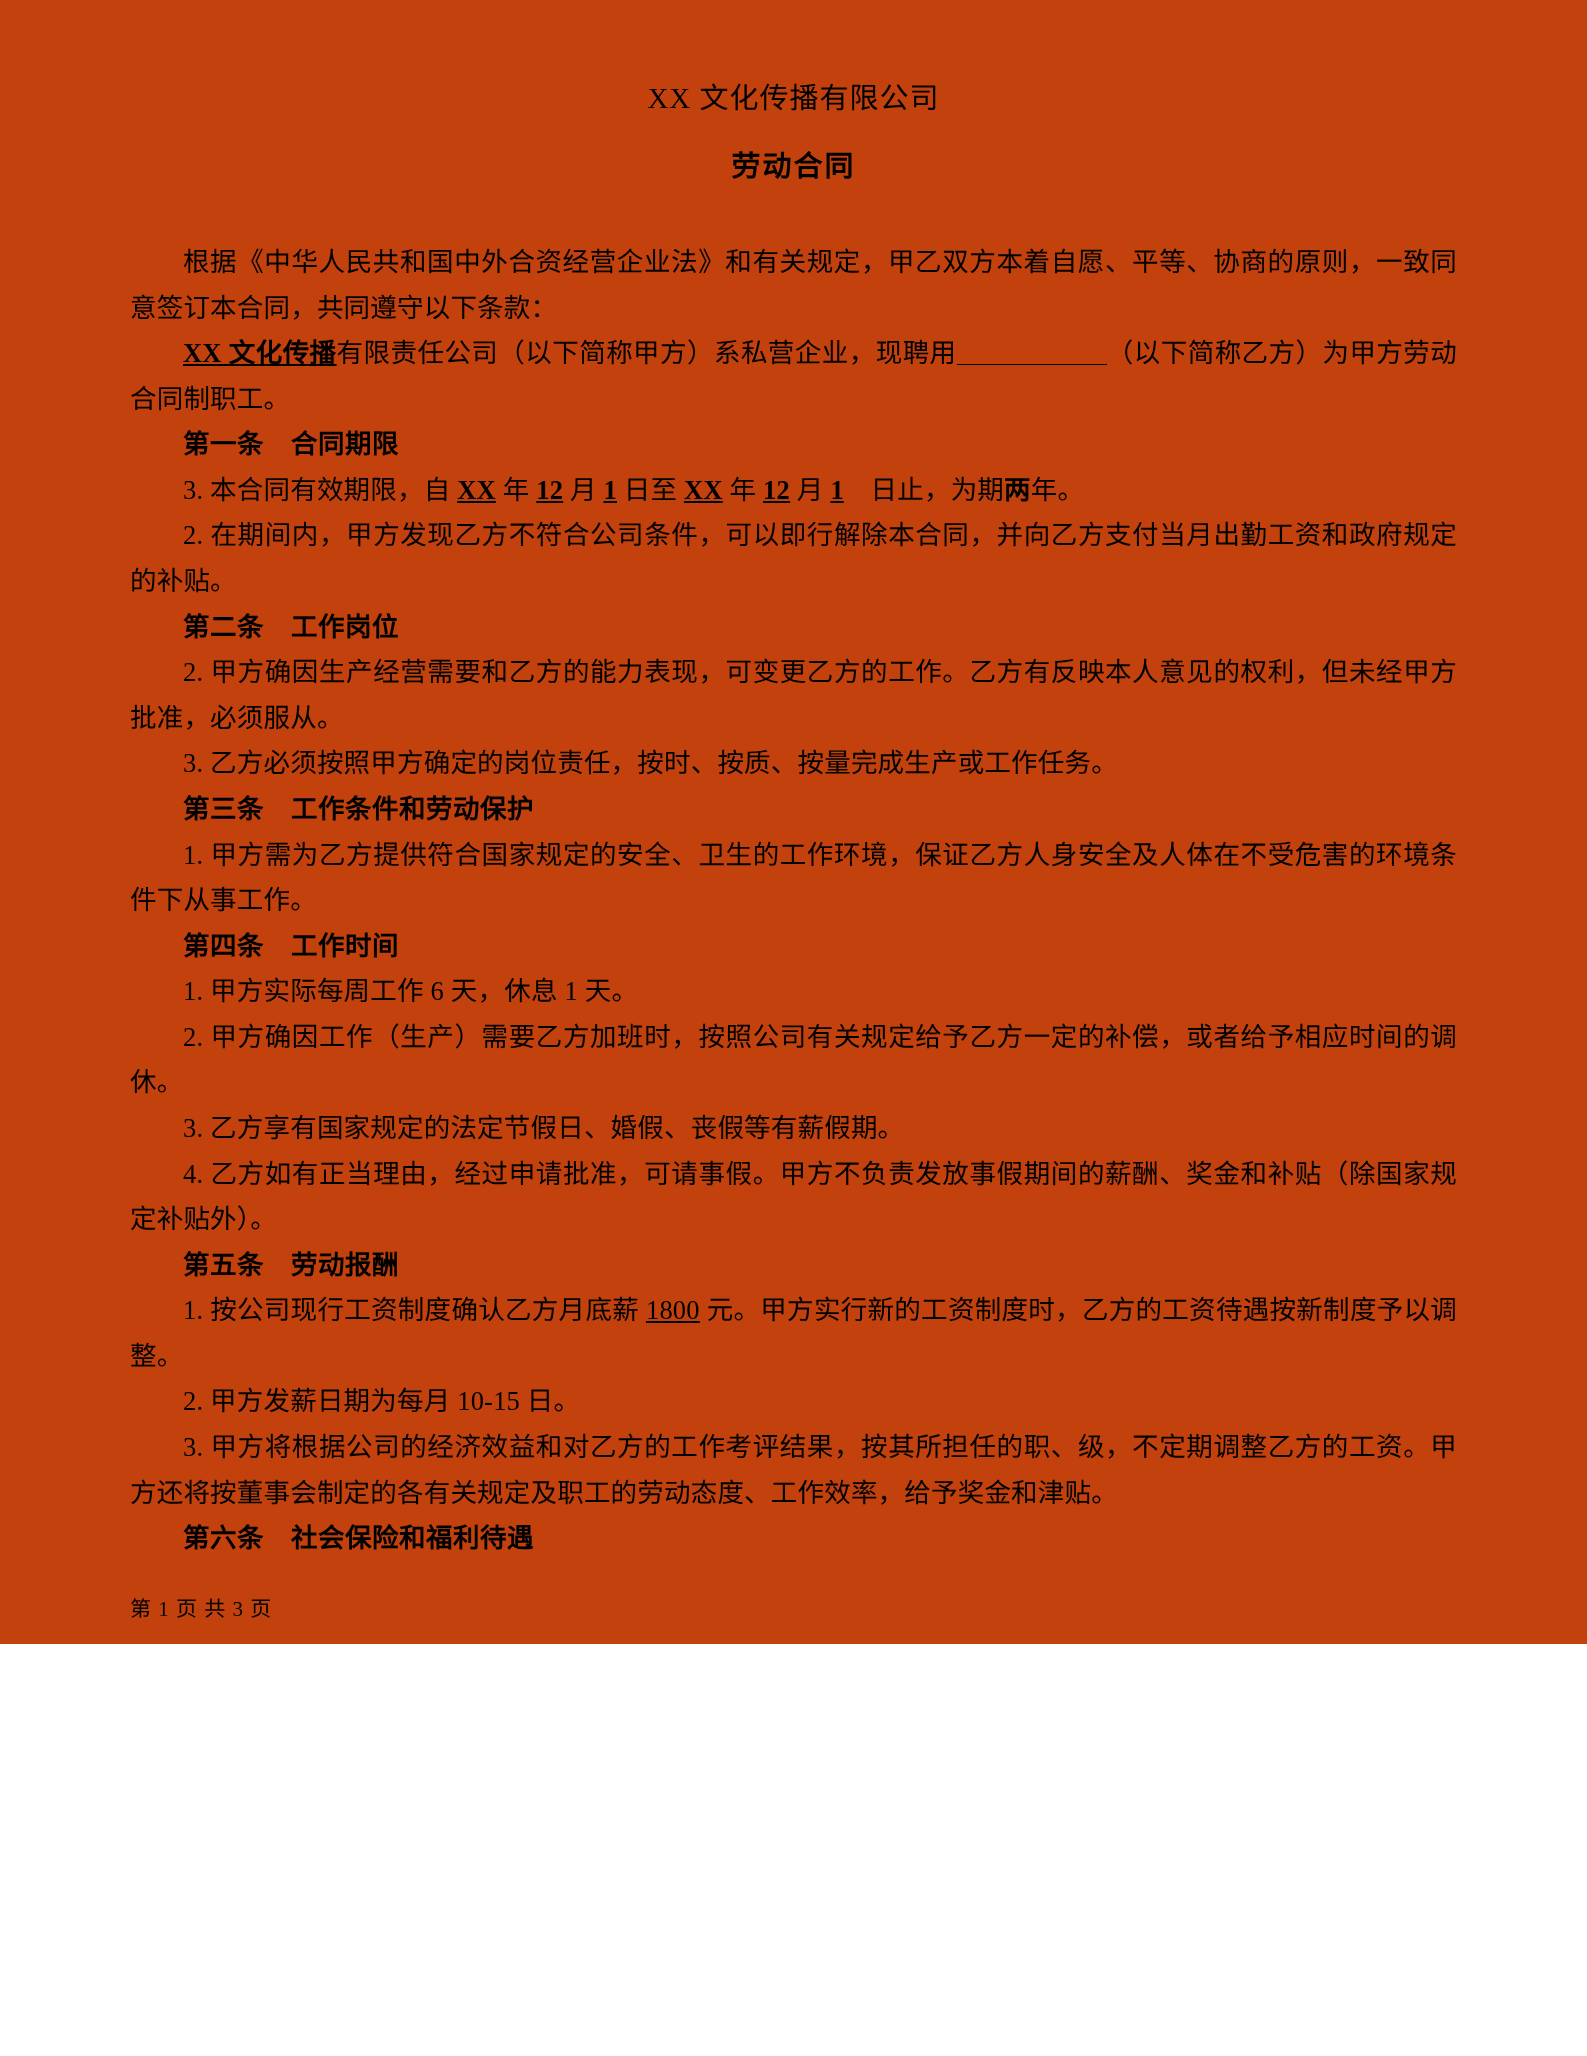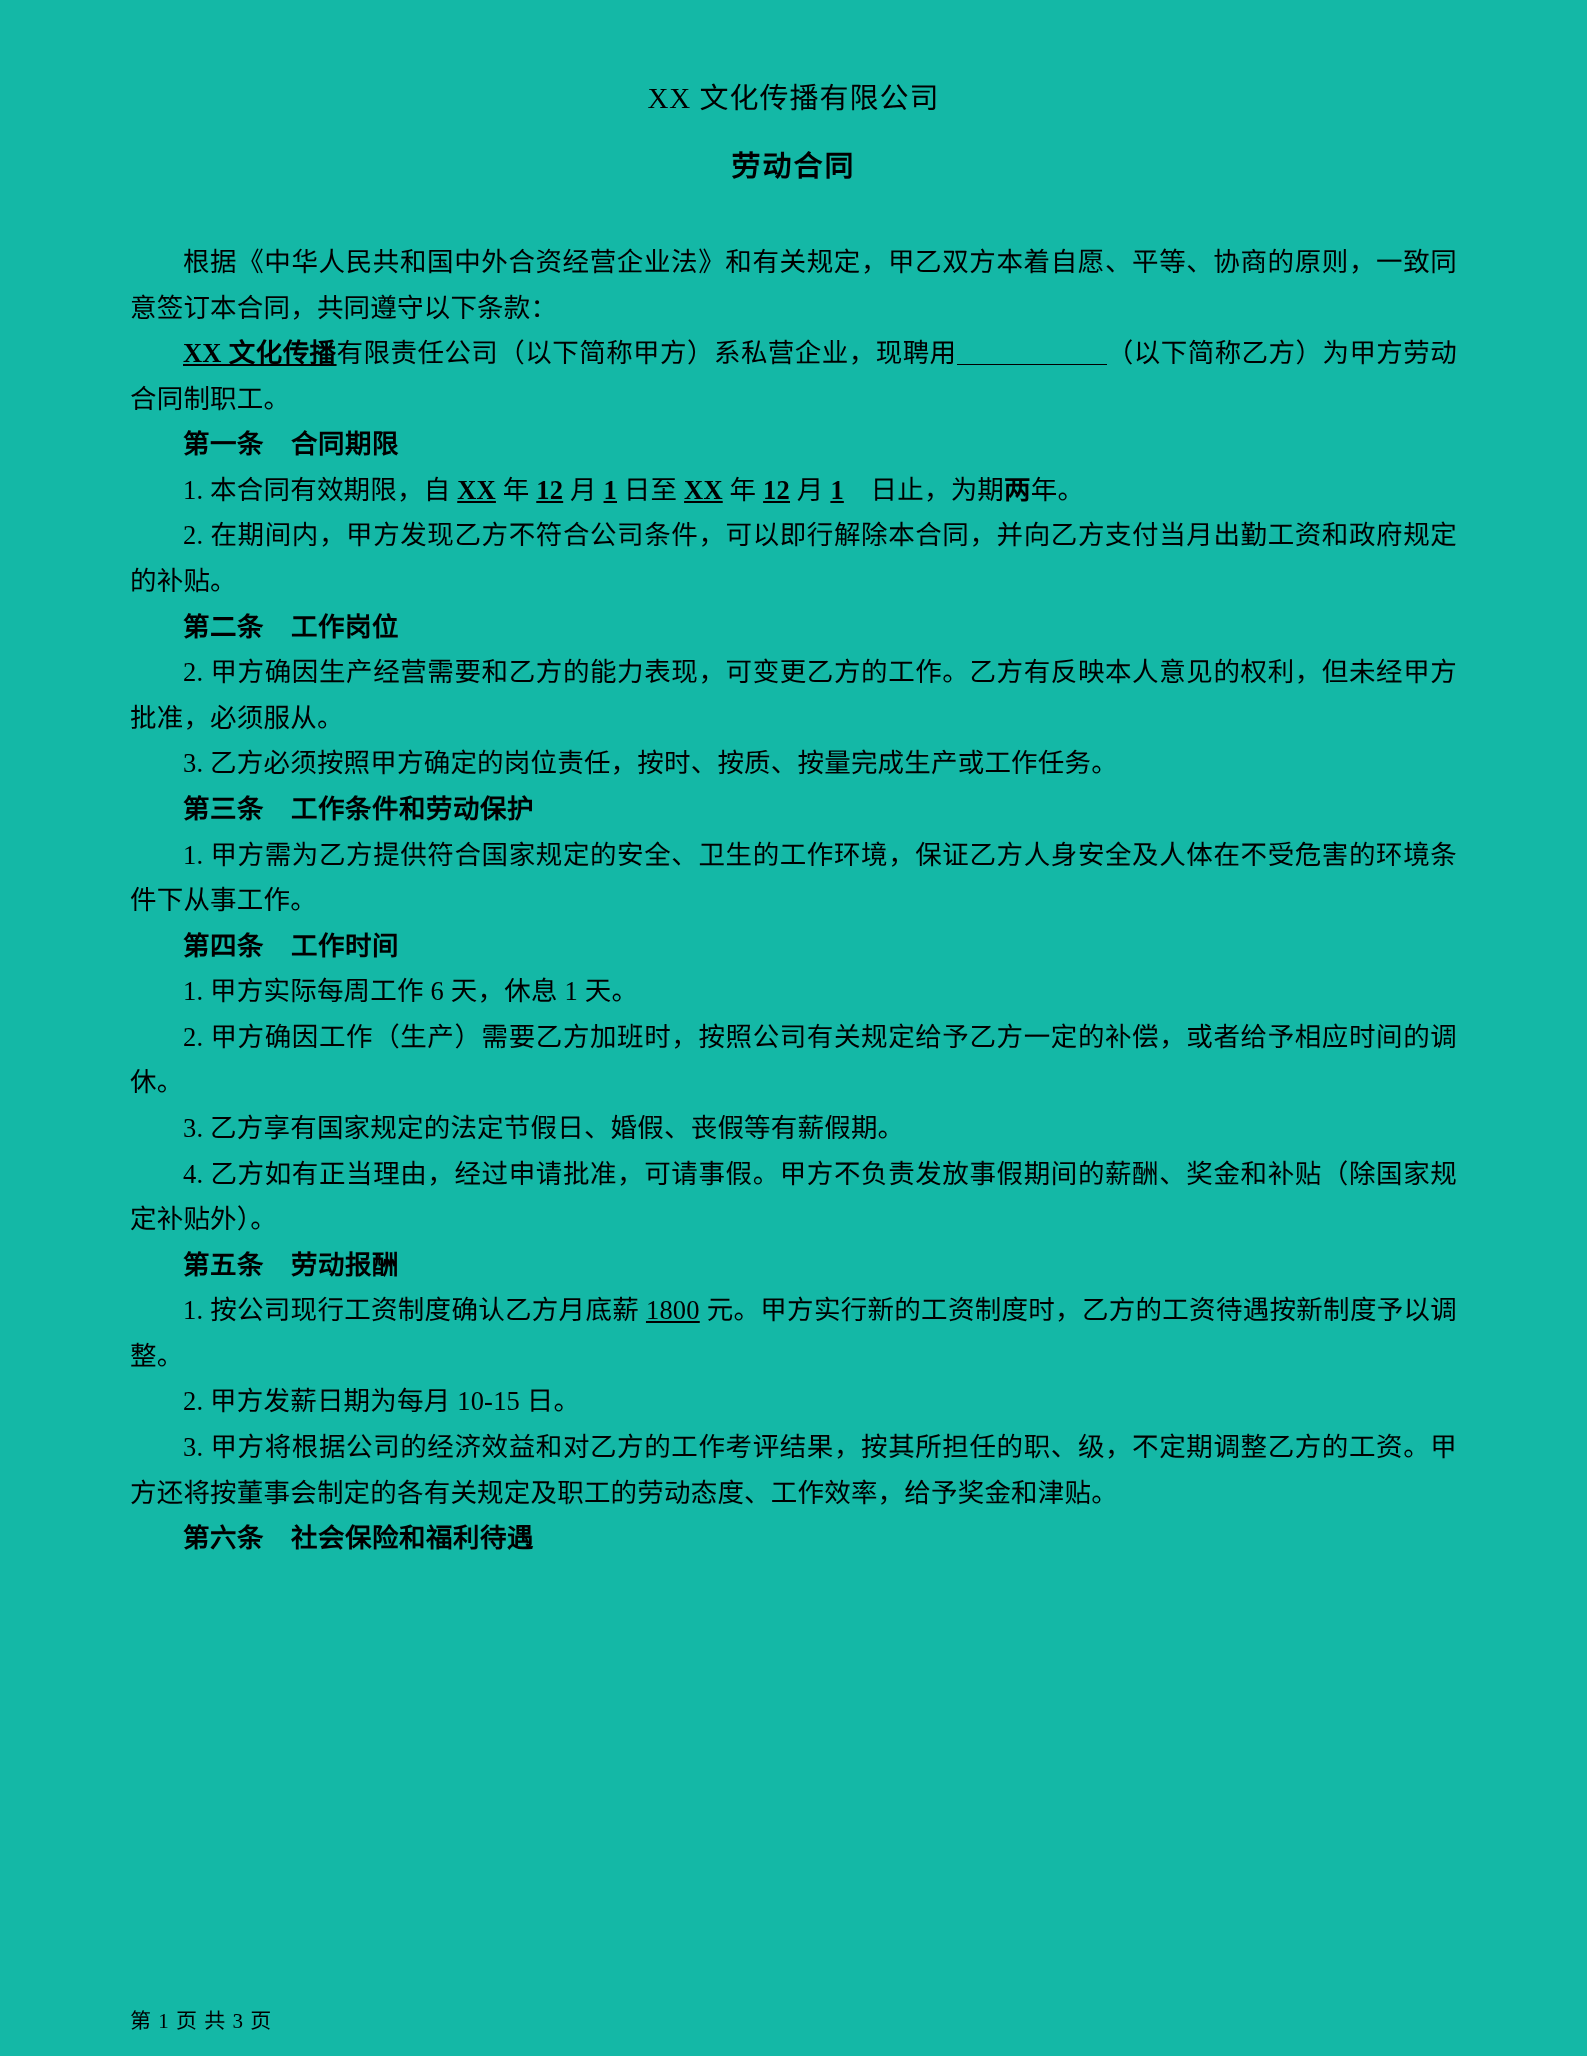--- a/index.html
+++ b/index.html
@@ -8,22 +8,22 @@
     padding: 0;
     background: #ffffff;
   }
   body {
     font-family: "Liberation Serif", "DejaVu Serif", serif;
     color: #000000;
   }
   .page {
     position: relative;
     width: 1587px;
-    height: 2056px;
-    background: #14b8a6;
+    height: 1644px;
+    background: #c2410c;
     box-sizing: border-box;
     padding: 55px 130px 0 130px;
     overflow: hidden;
   }
   .doc-title {
     text-align: center;
     font-size: 29px;
     line-height: 1.5;
     letter-spacing: 1px;
     margin: 22px 0 0 0;
@@ -82,21 +82,21 @@
   <div class="doc-title">XX 文化传播有限公司</div>
   <div class="doc-subtitle">劳动合同</div>
 
   <div class="body-block">
 
     <p class="para">根据《中华人民共和国中外合资经营企业法》和有关规定，甲乙双方本着自愿、平等、协商的原则，一致同意签订本合同，共同遵守以下条款：</p>
 
     <p class="para"><span class="bu">XX 文化传播</span><span>有限责任公司（以下简称甲方）系私营企业，现聘用</span><span class="blank-long"></span><span>（以下简称乙方）为甲方劳动合同制职工。</span></p>
 
     <p class="heading">第一条　合同期限</p>
-    <p class="para"><span>1. 本合同有效期限，自</span> <span class="bu">XX</span> <span>年</span> <span class="bu num">12</span> <span>月</span> <span class="bu num">1</span> <span>日至</span> <span class="bu">XX</span> <span>年</span> <span class="bu num">12</span> <span>月</span> <span class="bu num">1</span>　<span>日止，为期</span><span class="b">两</span><span>年。</span></p>
+    <p class="para"><span>3. 本合同有效期限，自</span> <span class="bu">XX</span> <span>年</span> <span class="bu num">12</span> <span>月</span> <span class="bu num">1</span> <span>日至</span> <span class="bu">XX</span> <span>年</span> <span class="bu num">12</span> <span>月</span> <span class="bu num">1</span>　<span>日止，为期</span><span class="b">两</span><span>年。</span></p>
     <p class="para">2. 在期间内，甲方发现乙方不符合公司条件，可以即行解除本合同，并向乙方支付当月出勤工资和政府规定的补贴。</p>
 
     <p class="heading">第二条　工作岗位</p>
     <p class="para">2. 甲方确因生产经营需要和乙方的能力表现，可变更乙方的工作。乙方有反映本人意见的权利，但未经甲方批准，必须服从。</p>
     <p class="para">3. 乙方必须按照甲方确定的岗位责任，按时、按质、按量完成生产或工作任务。</p>
 
     <p class="heading">第三条　工作条件和劳动保护</p>
     <p class="para">1. 甲方需为乙方提供符合国家规定的安全、卫生的工作环境，保证乙方人身安全及人体在不受危害的环境条件下从事工作。</p>
 
     <p class="heading">第四条　工作时间</p>

